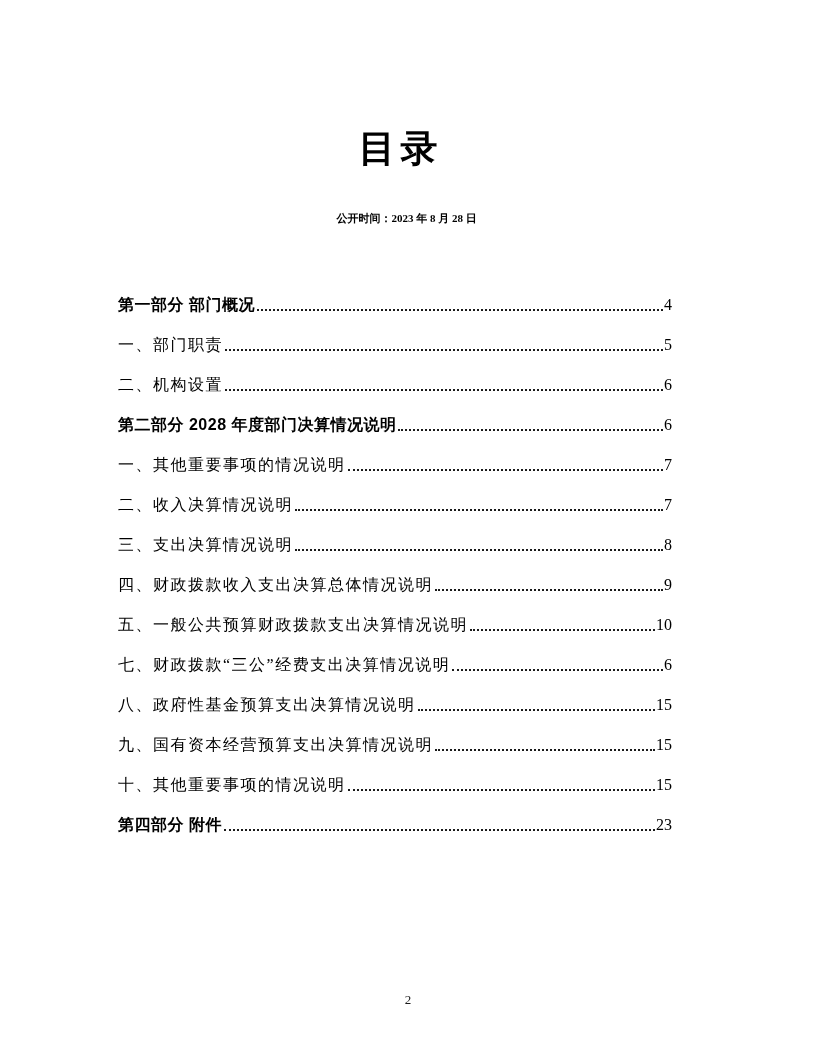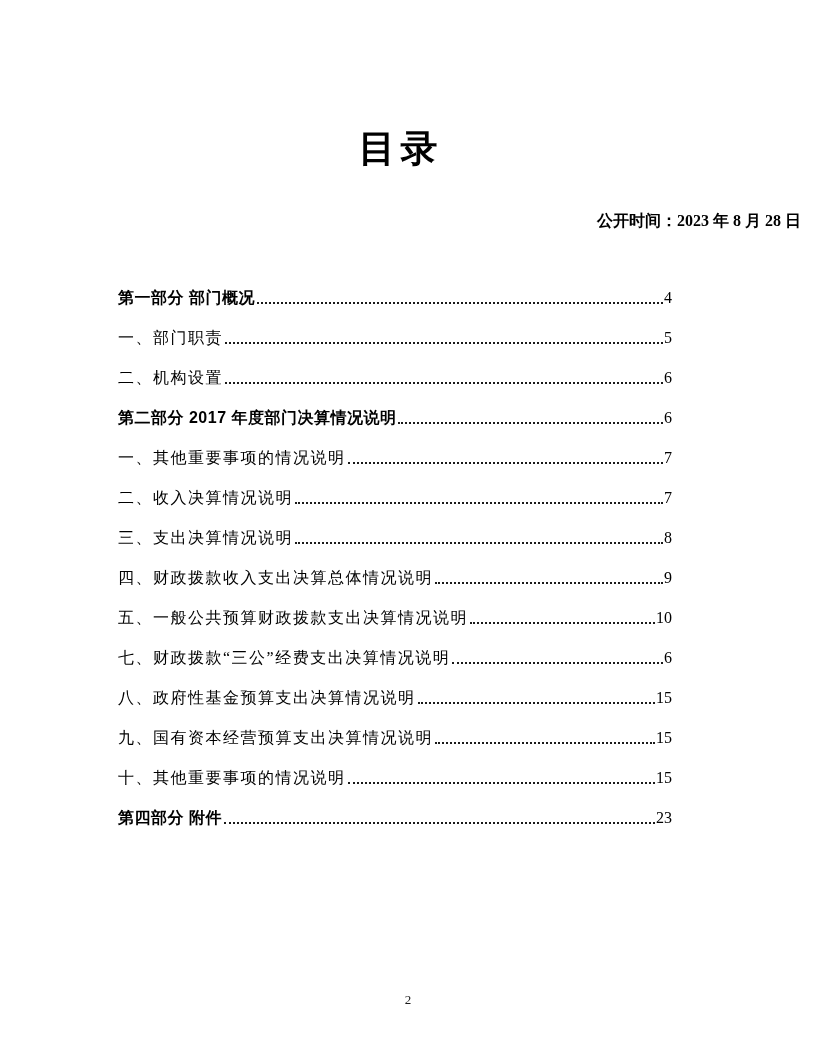--- a/index.html
+++ b/index.html
@@ -25,30 +25,30 @@
     text-align: center;
     font-family: "Liberation Sans", "DejaVu Sans", sans-serif;
     font-weight: bold;
     font-size: 37px;
     letter-spacing: 5px;
     line-height: 1;
     color: #000000;
   }
   .publish-date {
     margin: 46px 15px 0 12px;
-    text-align: right;
+    text-align: center;
     font-family: "Liberation Serif", "DejaVu Serif", serif;
     font-weight: bold;
-    font-size: 16px;
+    font-size: 11px;
     line-height: 1;
     color: #000000;
   }
   .toc {
     position: absolute;
-    top: 273px;
+    top: 280px;
     left: 118px;
     right: 144px;
   }
   .toc-row {
     display: flex;
     align-items: flex-end;
     height: 40px;
     box-sizing: border-box;
     padding-bottom: 6px;
     font-size: 16px;
@@ -103,21 +103,21 @@
         <span class="toc-label">一、部门职责</span>
         <span class="toc-leader"></span>
         <span class="toc-page">5</span>
       </div>
       <div class="toc-row">
         <span class="toc-label">二、机构设置</span>
         <span class="toc-leader"></span>
         <span class="toc-page">6</span>
       </div>
       <div class="toc-row bold">
-        <span class="toc-label">第二部分 2017 年度部门决算情况说明</span>
+        <span class="toc-label">第二部分 2028 年度部门决算情况说明</span>
         <span class="toc-leader"></span>
         <span class="toc-page">6</span>
       </div>
       <div class="toc-row">
         <span class="toc-label">一、其他重要事项的情况说明</span>
         <span class="toc-leader"></span>
         <span class="toc-page">7</span>
       </div>
       <div class="toc-row">
         <span class="toc-label">二、收入决算情况说明</span>

